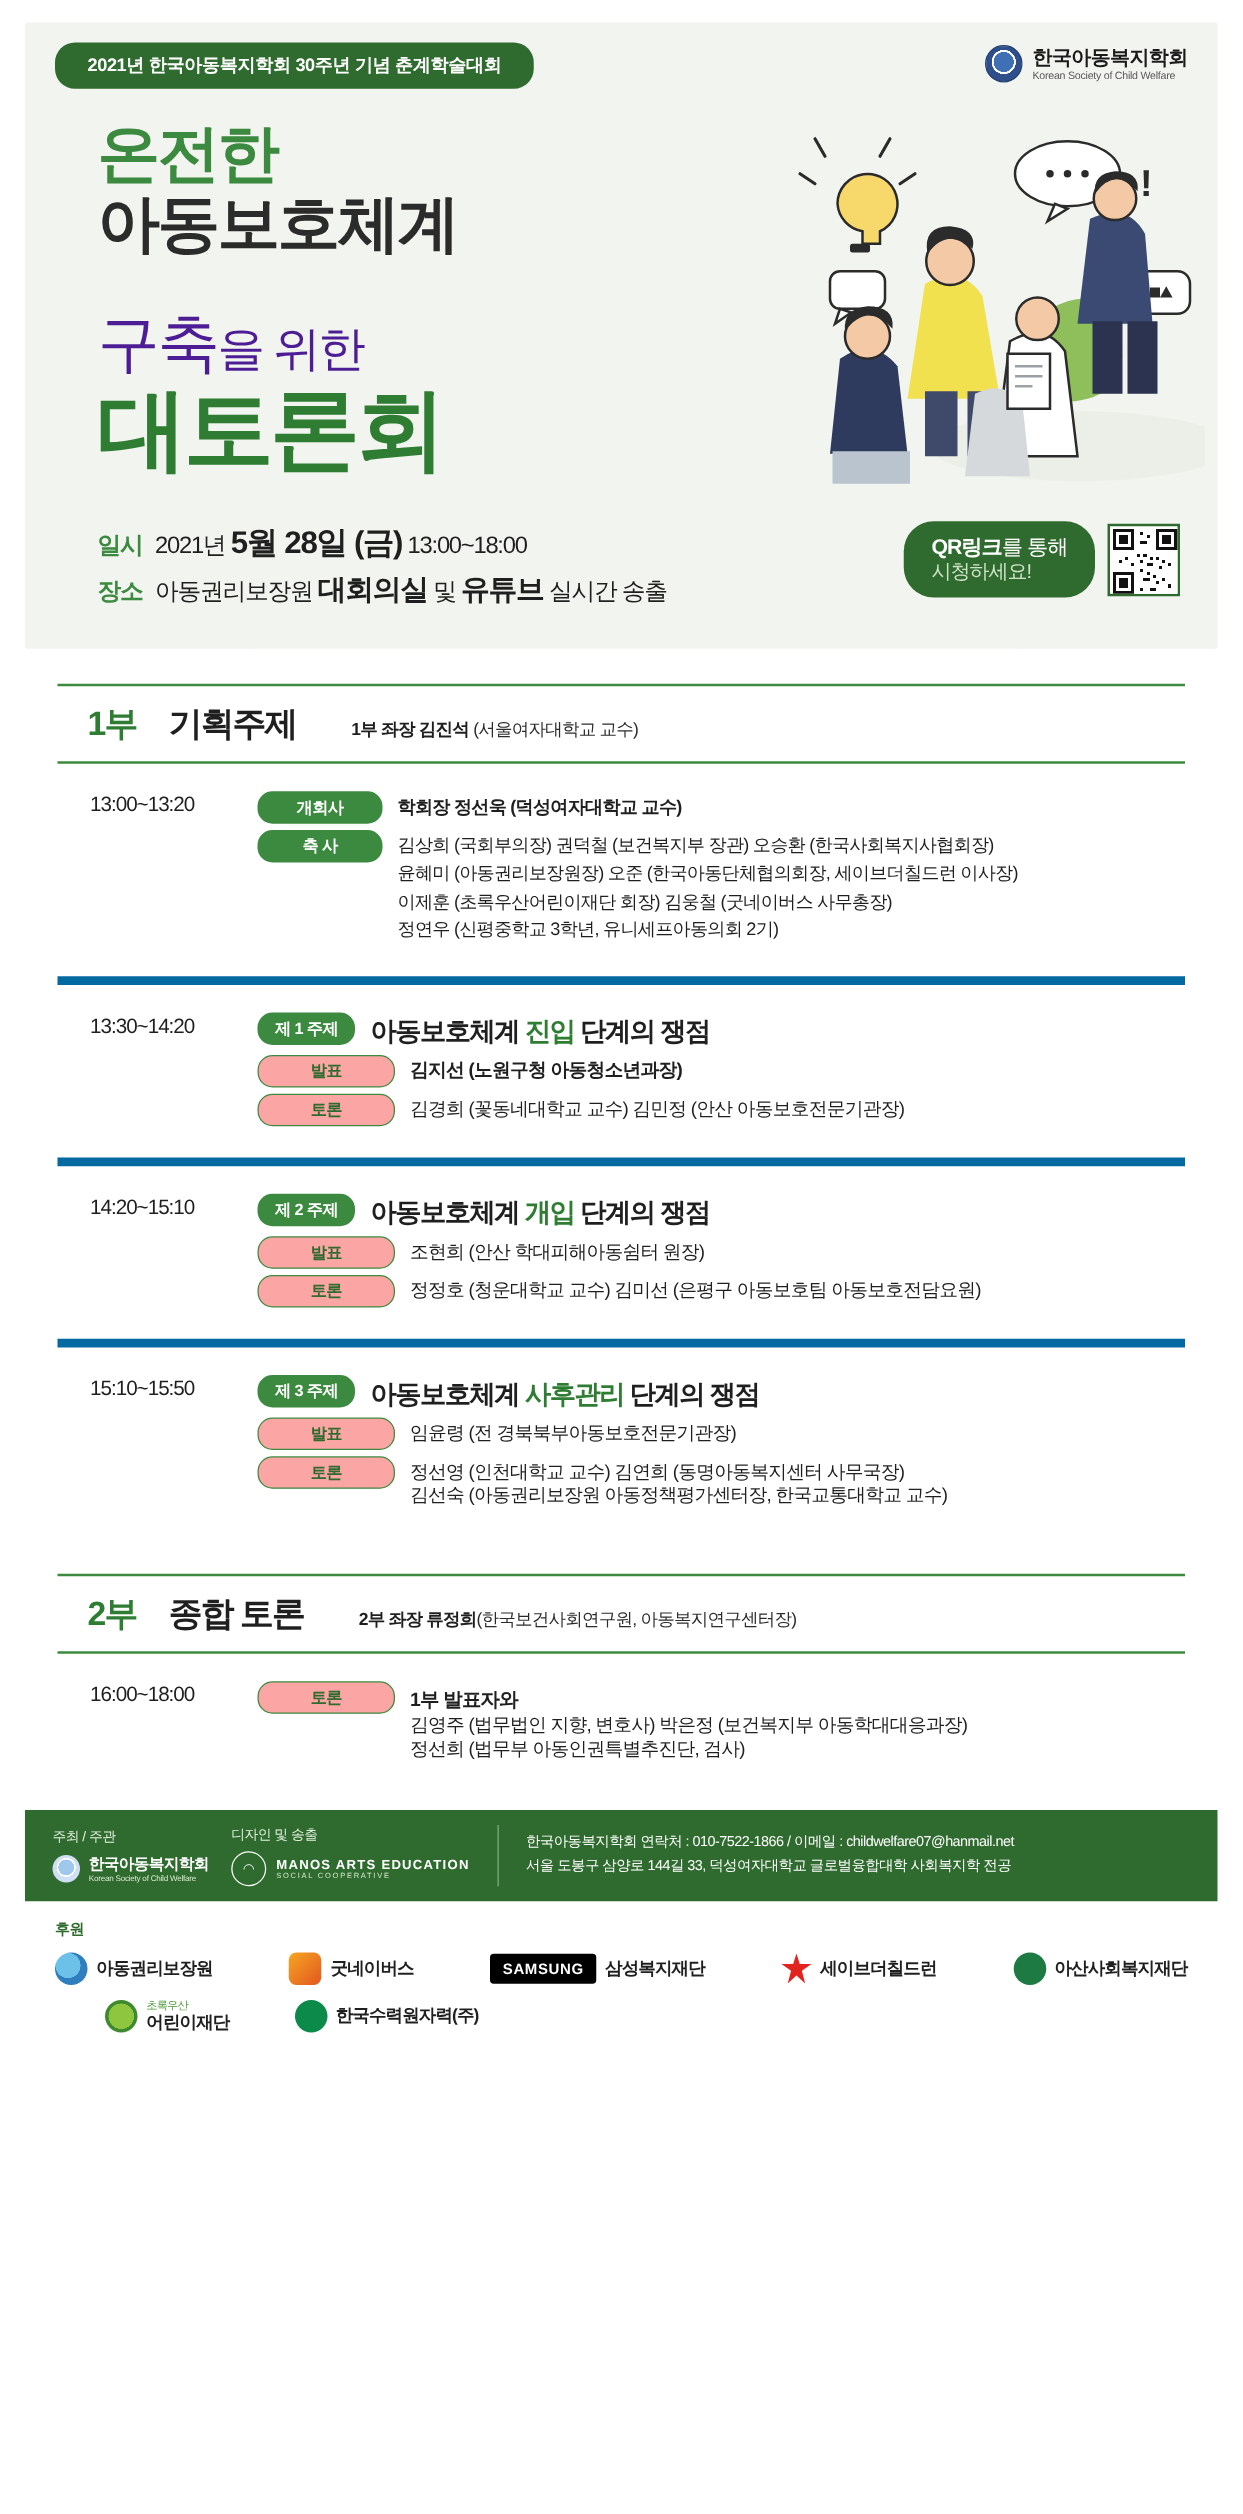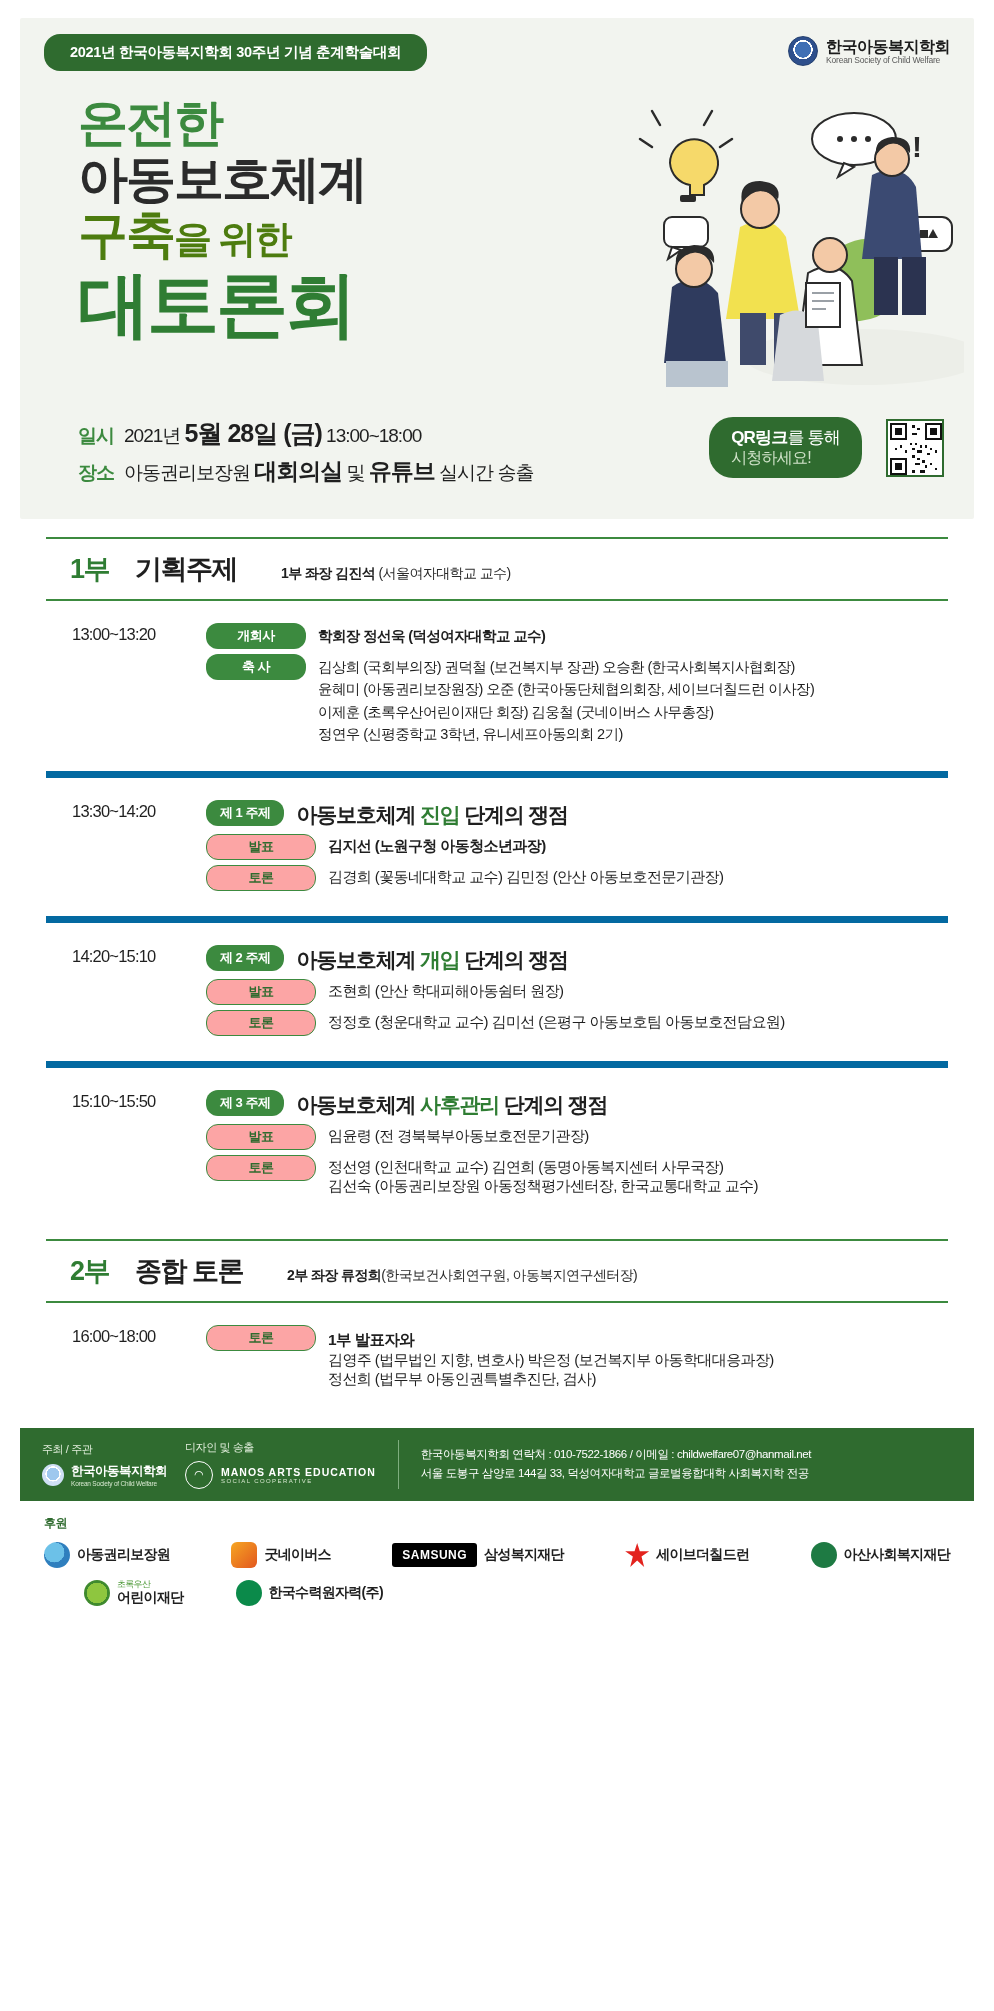--- a/index.html
+++ b/index.html
@@ -13,42 +13,42 @@
   .society{display:flex;align-items:center;gap:8px;padding-top:2px;}
   .society .emblem{width:28px;height:28px;border-radius:50%;background:radial-gradient(circle at 50% 45%,#3f6fb5 0 38%,#ffffff 39% 46%,#2e4f8c 47% 100%);border:1px solid #24406f;flex:none;}
   .society .txt{line-height:1.05;}
   .society .kr{font-size:16px;font-weight:bold;color:#1b1b1b;letter-spacing:-0.5px;}
   .society .en{font-size:8.5px;color:#5a5a5a;letter-spacing:-0.2px;}
 
   .heroBody{position:relative;display:flex;padding:6px 24px 0 24px;min-height:330px;}
   .titleBlock{padding:14px 0 0 34px;z-index:3;}
   .t1{font-size:50px;font-weight:bold;color:#3c8a3f;letter-spacing:-2px;line-height:1.12;}
   .t2{font-size:50px;font-weight:bold;color:#2b2b2b;letter-spacing:-2px;line-height:1.12;}
-  .t3{font-size:50px;font-weight:bold;color:#4d7c0f;letter-spacing:-2px;line-height:1.12;}
+  .t3{font-size:50px;font-weight:normal;color:#4c1d95;letter-spacing:-2px;line-height:1.12;margin-top:40px;}
   .t3 .sm{font-size:38px;}
   .t4{font-size:72px;font-weight:bold;color:#2f7d33;letter-spacing:-3px;line-height:1.1;margin-top:2px;}
 
   .art{position:absolute;right:10px;top:22px;width:420px;height:300px;z-index:1;}
 
   .infoRow{position:relative;padding:6px 24px 26px 58px;display:flex;align-items:flex-start;justify-content:space-between;}
   .infoLines .line{display:flex;align-items:baseline;gap:10px;margin-bottom:6px;}
   .infoLines .lab{color:#3c8a3f;font-weight:bold;font-size:19px;letter-spacing:-1px;}
   .infoLines .val{font-size:19px;letter-spacing:-1px;color:#1f1f1f;}
   .infoLines .val b{font-size:23px;font-weight:bold;}
   .infoLines .val .big{font-size:25px;font-weight:bold;}
-  .qrWrap{display:flex;align-items:center;gap:24px;margin-right:6px;padding-left:28px;}
+  .qrWrap{display:flex;align-items:center;gap:10px;margin-right:6px;padding-left:28px;}
   .qrPill{background:#2f6b2f;color:#ffffff;border-radius:24px;padding:10px 22px;line-height:1.25;font-size:17px;letter-spacing:-0.8px;text-align:left;}
   .qrPill .l1 b{font-weight:bold;}
   .qrPill .l2{color:#cfe2c8;font-size:16px;}
   .qrBox{width:58px;height:58px;background:#ffffff;border:2px solid #2f6b2f;padding:2px;box-sizing:border-box;}
   .qrBox svg{display:block;}
 
   
   .section{padding:0 26px;}
-  .secHead{display:flex;align-items:baseline;gap:26px;border-top:2px solid #3c8a3f;border-bottom:2px solid #3c8a3f;padding:12px 0 12px 24px;margin-top:18px;}
+  .secHead{display:flex;align-items:baseline;gap:26px;border-top:2px solid #3c8a3f;border-bottom:2px solid #3c8a3f;padding:12px 0 12px 24px;margin-top:28px;}
   .secHead .num{font-size:27px;font-weight:bold;color:#2f7d33;letter-spacing:-1.5px;}
   .secHead .nm{font-size:27px;font-weight:bold;color:#1f1f1f;letter-spacing:-1.5px;}
   .secHead .chair{font-size:14px;color:#2b2b2b;letter-spacing:-0.6px;padding-left:18px;}
   .secHead .chair b{color:#1f1f1f;}
 
   .block{display:flex;gap:14px;padding:22px 0 20px 26px;border-bottom:7px solid #0369a1;}
   .block.last{border-bottom:none;}
   .time{width:120px;flex:none;font-size:16.5px;letter-spacing:-0.8px;color:#1f1f1f;padding-top:2px;}
   .body{flex:1;}
   .rowline{display:flex;align-items:flex-start;gap:12px;margin-bottom:5px;}

